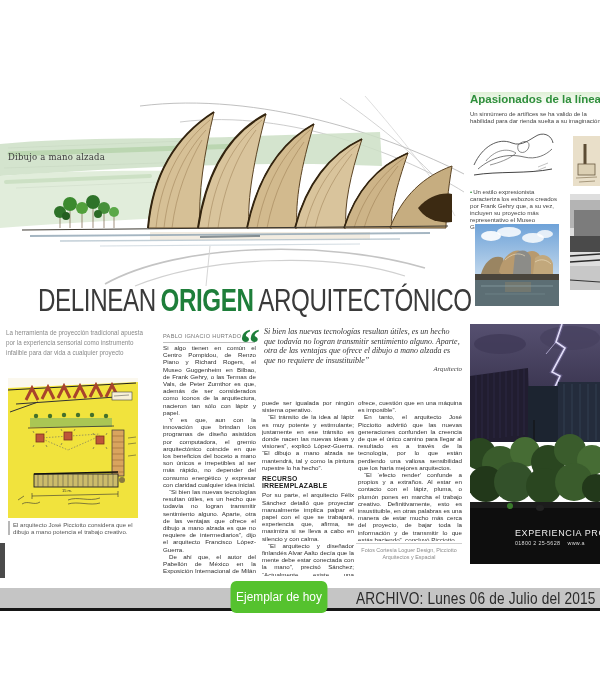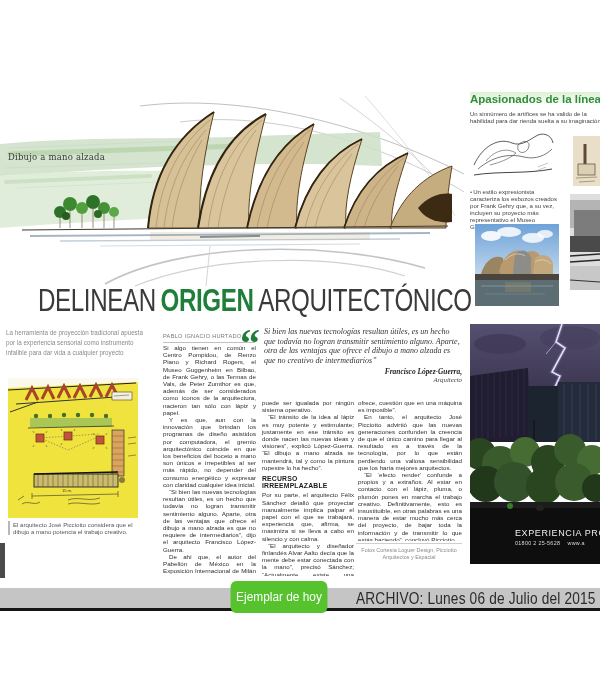--- a/index.html
+++ b/index.html
@@ -138,22 +138,21 @@
 
   <div class="abs bodycol col2">
     <p>Si algo tienen en común el Centro Pompidou, de Renzo Piano y Richard Rogers, el Museo Guggenheim en Bilbao, de Frank Gehry, o las Termas de Vals, de Peter Zumthor es que, además de ser considerados como íconos de la arquitectura, nacieron tan sólo con lápiz y papel.</p>
     <p class="ind">Y es que, aun con la innovación que brindan los programas de diseño asistidos por computadora, el gremio arquitectónico coincide en que los beneficios del boceto a mano son únicos e irrepetibles al ser más rápido, no depender del consumo energético y expresar con claridad cualquier idea inicial.</p>
     <p class="ind">“Si bien las nuevas tecnologías resultan útiles, es un hecho que todavía no logran transmitir sentimiento alguno. Aparte, otra de las ventajas que ofrece el dibujo a mano alzada es que no requiere de intermediarios”, dijo el arquitecto Francisco López-Guerra.</p>
     <p class="ind">De ahí que, el autor del Pabellón de México en la Exposición Internacional de Milán 2015 apuntó que la importancia de esta herramienta de proyección radica, precisamente, en la emoción, al existir una relación entre el concepto y el croquis que no</p>
   </div>
 
   <div class="abs quote">
     <span class="quote-mark">“</span>
-    <p class="quote-text">Si bien las nuevas tecnologías resultan útiles, es un hecho que todavía no logran transmitir sentimiento alguno. Aparte, otra de las ventajas que ofrece el dibujo a mano alzada es que no creativo de intermediarios”</p>
-    <p class="quote-author">Francisco López-Guerra,</p>
+    <p class="quote-text">Si bien las nuevas tecnologías resultan útiles, es un hecho que todavía no logran transmitir sentimiento alguno. Aparte, otra de las ventajas que ofrece el dibujo a mano alzada es que no requiere de insustituible”</p>
     <p class="quote-role">Arquitecto</p>
   </div>
 
   <div class="abs bodycol col3">
     <p>puede ser igualada por ningún sistema operativo.</p>
     <p class="ind">“El tránsito de la idea al lápiz es muy potente y estimulante; justamente en ese tránsito es donde nacen las nuevas ideas y visiones”, explicó López-Guerra. “El dibujo a mano alzada se mantendrá, tal y como la pintura rupestre lo ha hecho”.</p>
     <p class="subhead">RECURSO IRREEMPLAZABLE</p>
     <p>Por su parte, el arquitecto Félix Sánchez detalló que proyectar manualmente implica palpar el papel con el que se trabajará, experiencia que, afirma, se maximiza si se lleva a cabo en silencio y con calma.</p>
     <p class="ind">“El arquitecto y diseñador finlandés Alvar Aalto decía que la mente debe estar conectada con la mano”, precisó Sánchez; “Actualmente existe una revalidación del dibujo a mano libre, por lo que hay que defender el ‘borrar y añadir’ que este</p>
   </div>

